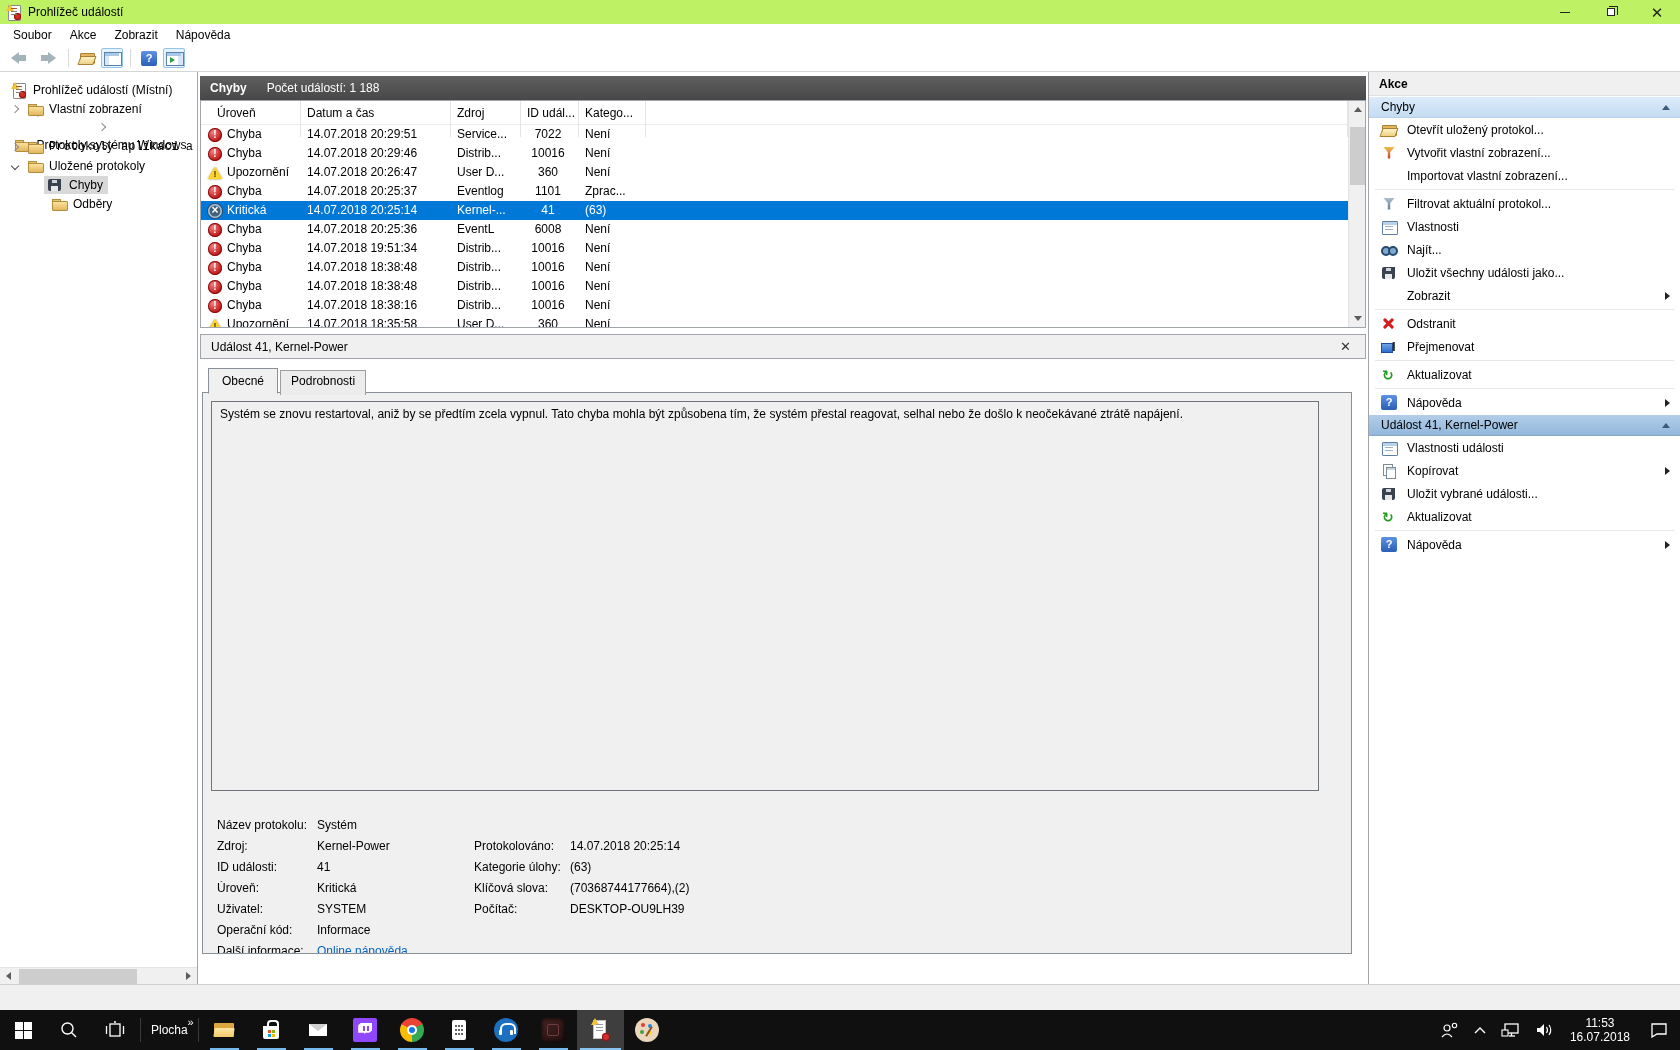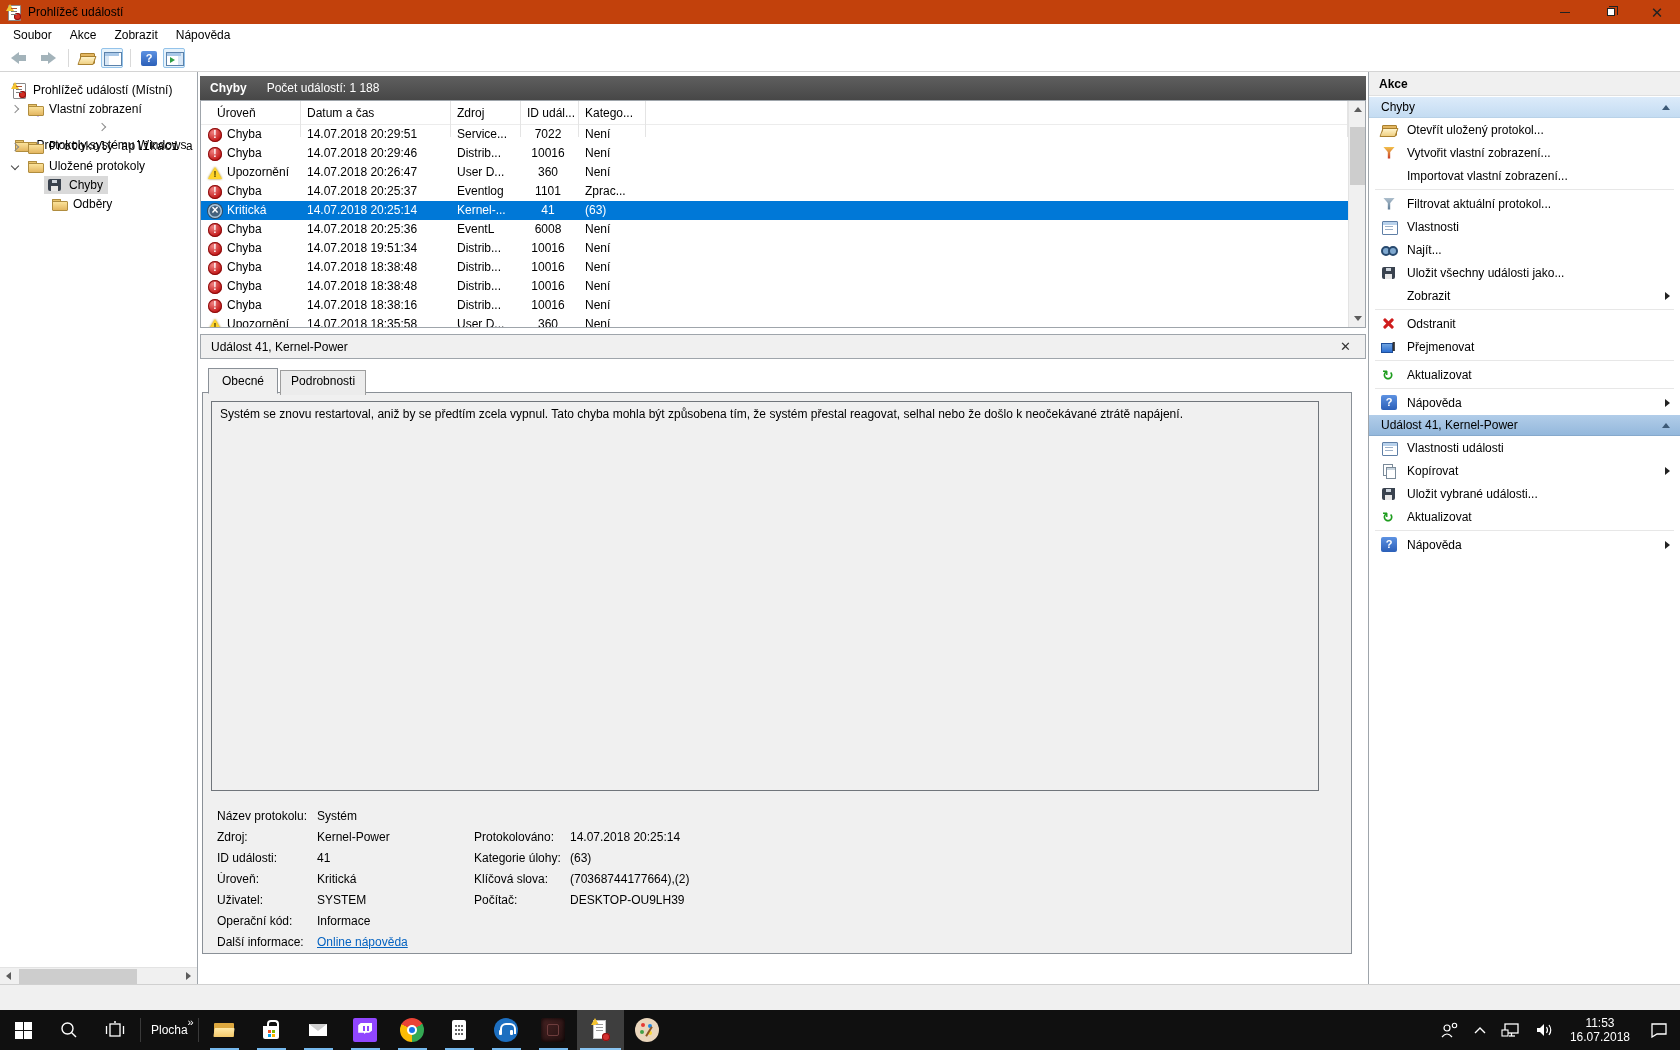--- a/index.html
+++ b/index.html
@@ -2,21 +2,21 @@
 <html><head>
 <meta charset="utf-8">
 <style>
   *{box-sizing:border-box;margin:0;padding:0}
   html,body{width:1680px;height:1050px;overflow:hidden;background:#fff;
     font-family:"Liberation Sans","DejaVu Sans",sans-serif;font-size:12px;color:#000;
     -webkit-font-smoothing:antialiased}
   .window{width:1680px;height:1010px;display:flex;flex-direction:column;background:#fff}
 
   
-  .titlebar{height:24px;display:flex;align-items:center;background:#c2410c}
+  .titlebar{height:24px;display:flex;align-items:center;background:#bef264}
   .tb-title{margin-left:6px;display:flex;align-items:center;gap:6px;flex:1}
   .caption-btns{display:flex;height:24px}
   .cap-btn{width:46px;height:24px;display:flex;align-items:center;justify-content:center;color:#222}
   .glyph-min{width:10px;height:1px;background:#222}
   .glyph-max{width:8px;height:8px;border:1px solid #222;position:relative;background:#fff}
   .glyph-max::before{content:"";position:absolute;left:1px;top:-3px;width:8px;height:8px;border:1px solid #222;border-bottom:none;border-left:none}
   .glyph-close{font-size:15px;line-height:15px}
 
   
   .menubar{height:21px;display:flex;align-items:center;padding-left:4px;background:#fff}
@@ -124,21 +124,21 @@
   
   .pv-header{height:25px;margin-top:6px;background:#f0f0f0;border:1px solid #9fa5ab;display:flex;align-items:center;padding:0 10px}
   .pv-header .pv-title{flex:1}
   .pv-close{font-size:13px;color:#333;font-weight:bold;padding:0 4px}
   .tabstrip{display:flex;margin:8px 0 0 8px;position:relative;z-index:2}
   .tab{padding:4px 12px;border:1px solid #9d9d9d;border-bottom:none;background:#f0f0f0;margin-right:2px;position:relative;top:1px}
   .tab.active{background:#f0f0f0;border-color:#8a9097;padding:5px 13px;top:1px;z-index:3;border-bottom:1px solid #f0f0f0;margin-bottom:-1px}
   .tab.inactive{background:#ececec;top:3px;padding:3px 10px}
   .pv-content{flex:1;border:1px solid #8a9097;background:#f0f0f0;margin:0 14px 30px 2px;min-height:0;padding:8px 0 0 8px;overflow:hidden}
   .desc-box{height:390px;margin-right:32px;border:1px solid #70757b;background:#f0f0f0;padding:5px 8px;overflow:hidden}
-  .details{margin-top:14px;padding-left:6px}
+  .details{margin-top:23px;padding-left:6px}
   .dt-row{height:21px;display:grid;grid-template-columns:100px 157px 96px auto;align-items:center}
   .dt-row span{white-space:nowrap;overflow:hidden}
   .dt-link{color:#0563c1;text-decoration:underline}
 
   
   .actions{width:312px;border-left:1px solid #9fa5ab;background:#fff;display:flex;flex-direction:column}
   .ap-title{height:24px;background:#f0f0f0;font-weight:bold;display:flex;align-items:center;padding-left:10px;border-bottom:1px solid #e0e0e0}
   .ap-sec{height:22px;display:flex;align-items:center;padding:0 10px 0 12px;background:linear-gradient(#dcebfa,#c4dcf2);border-top:1px solid #ffffff;border-bottom:1px solid #b9d2e8}
   .ap-sec.selected{background:linear-gradient(#b2cde9,#94b8dc);border-bottom:1px solid #86a9cc}
   .ap-sec .sec-lab{flex:1}

